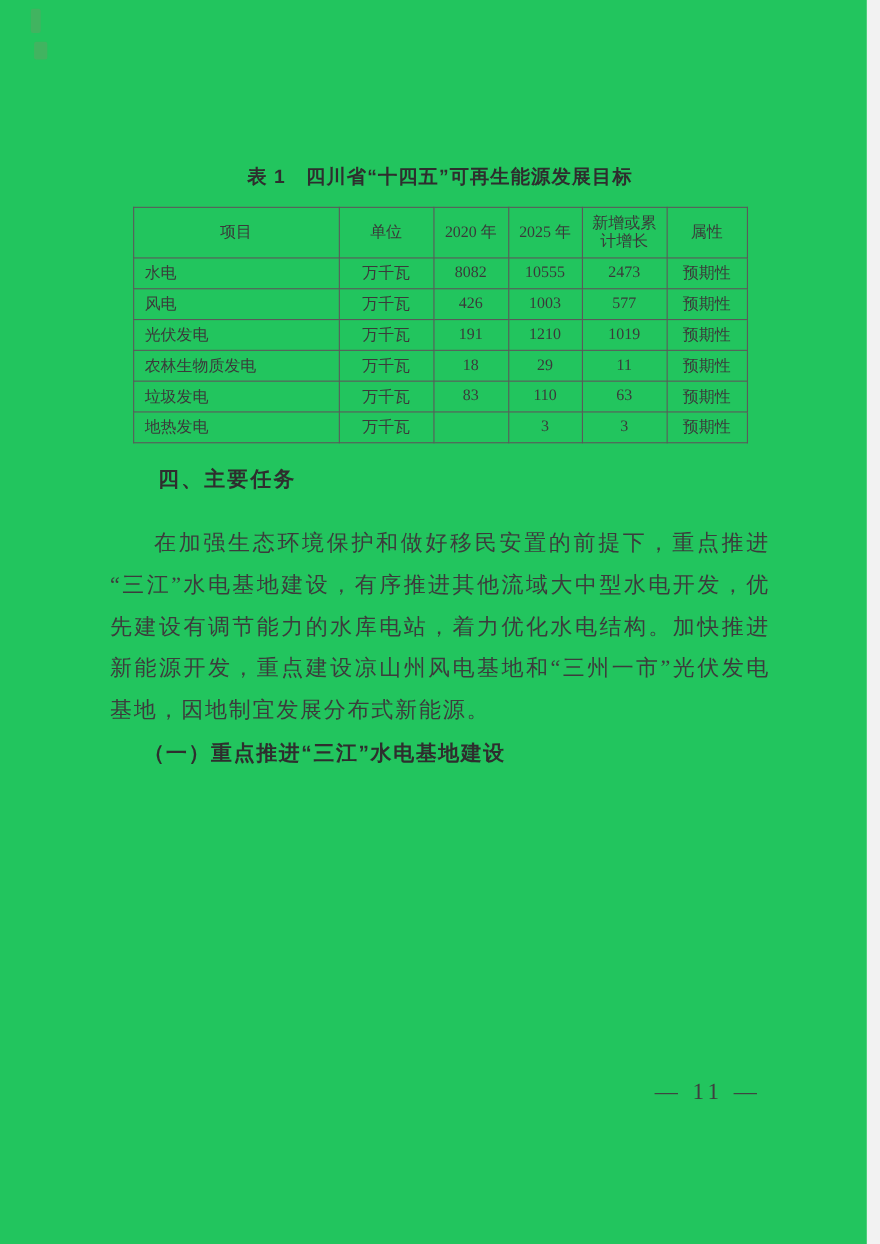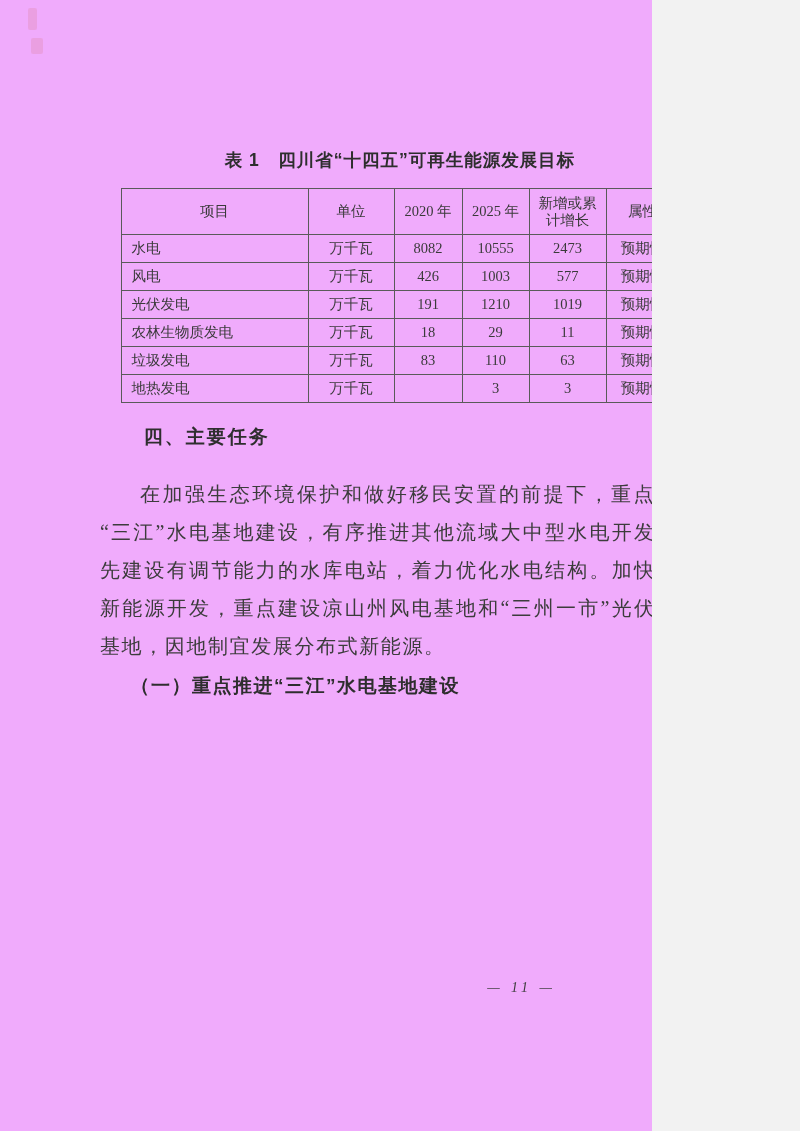--- a/index.html
+++ b/index.html
@@ -3,22 +3,22 @@
 <meta charset="utf-8">
 <style>
   html, body { margin: 0; padding: 0; }
   body {
     width: 800px; height: 1131px;
     background: #f2f2f2;
     font-family: "Liberation Serif", serif;
   }
   .page {
     position: relative;
-    width: 652px; height: 1131px;
-    background: #f0abfc;
+    width: 788px; height: 1131px;
+    background: #22c55e;
     overflow: hidden;
     color: #333;
   }
   
   .artifact {
     position: absolute;
     background: #d26a6a;
     opacity: 0.18;
     border-radius: 2px;
   }
@@ -105,24 +105,23 @@
     color: #2e2e2e;
     letter-spacing: 1.5px;
     line-height: 38px;
     margin: 2px 0 0 0;
     text-indent: 1.6em;
   }
   .page-number {
     position: absolute;
     top: 980px;
     right: 96px;
-    font-size: 14px;
+    font-size: 21px;
     letter-spacing: 4px;
     color: #3f3f3f;
-    font-style: italic;
   }
 </style>
 </head>
 <body>
 
 <div class="page">
 
   <div class="artifact a1"></div>
   <div class="artifact a2"></div>
 

